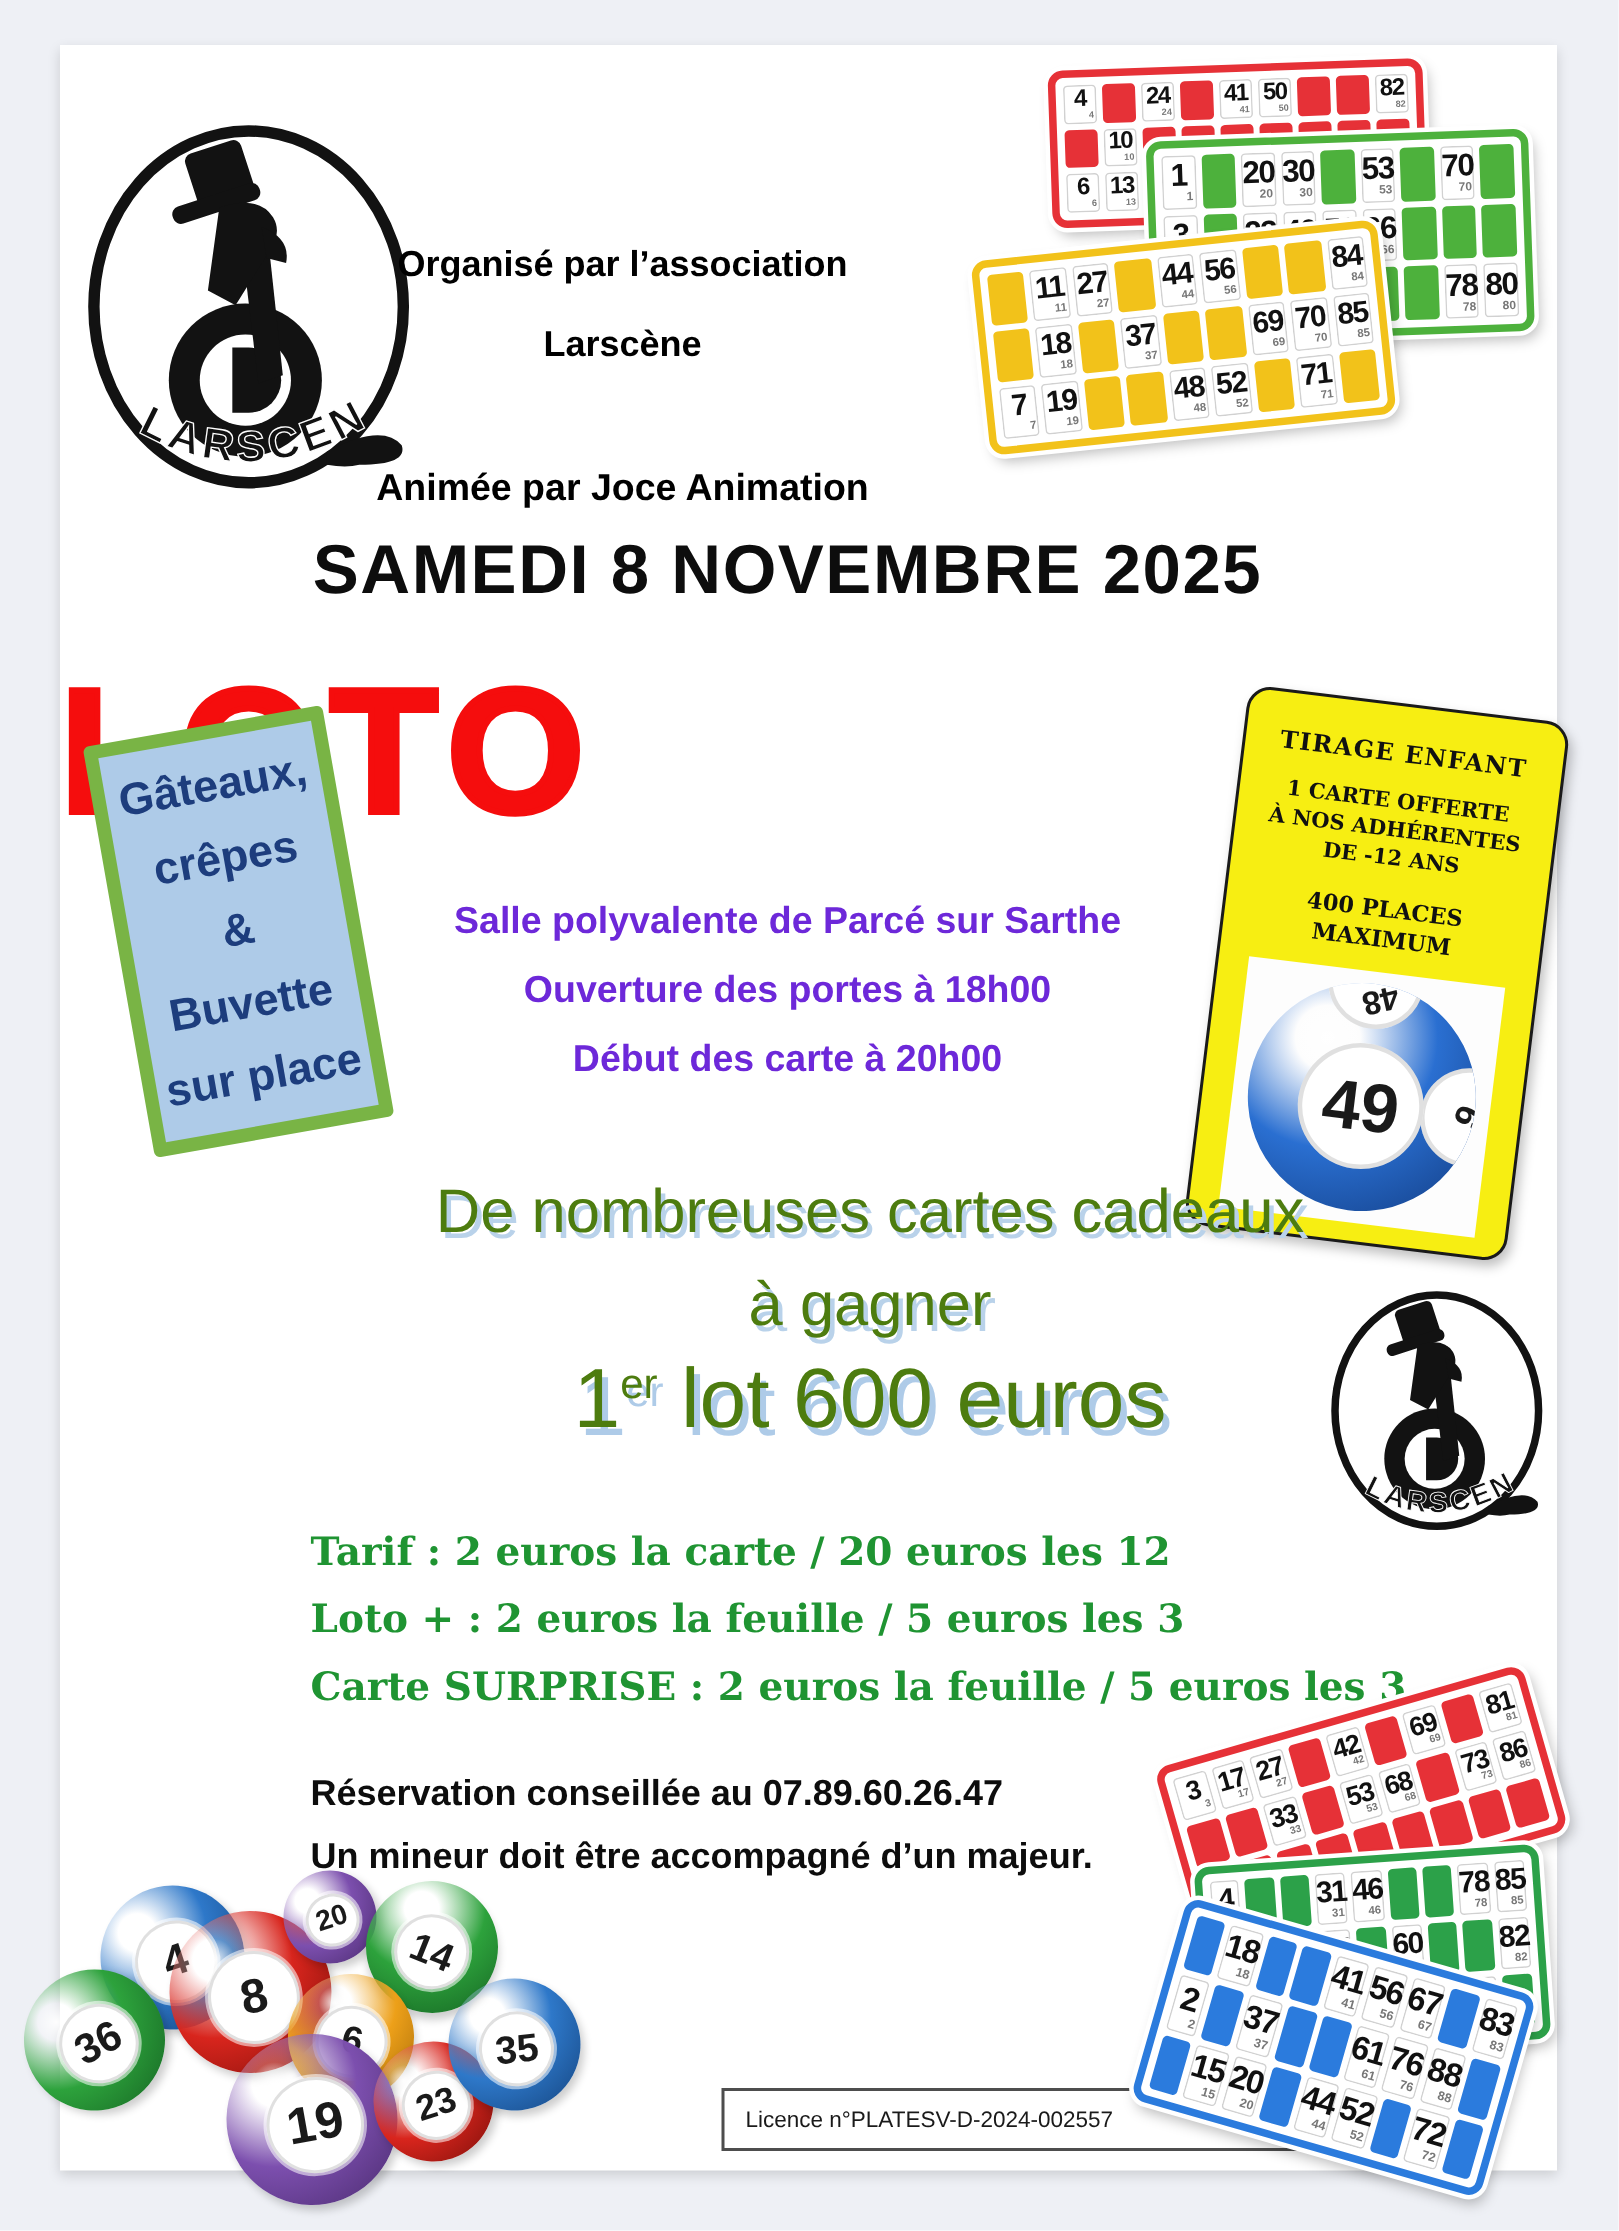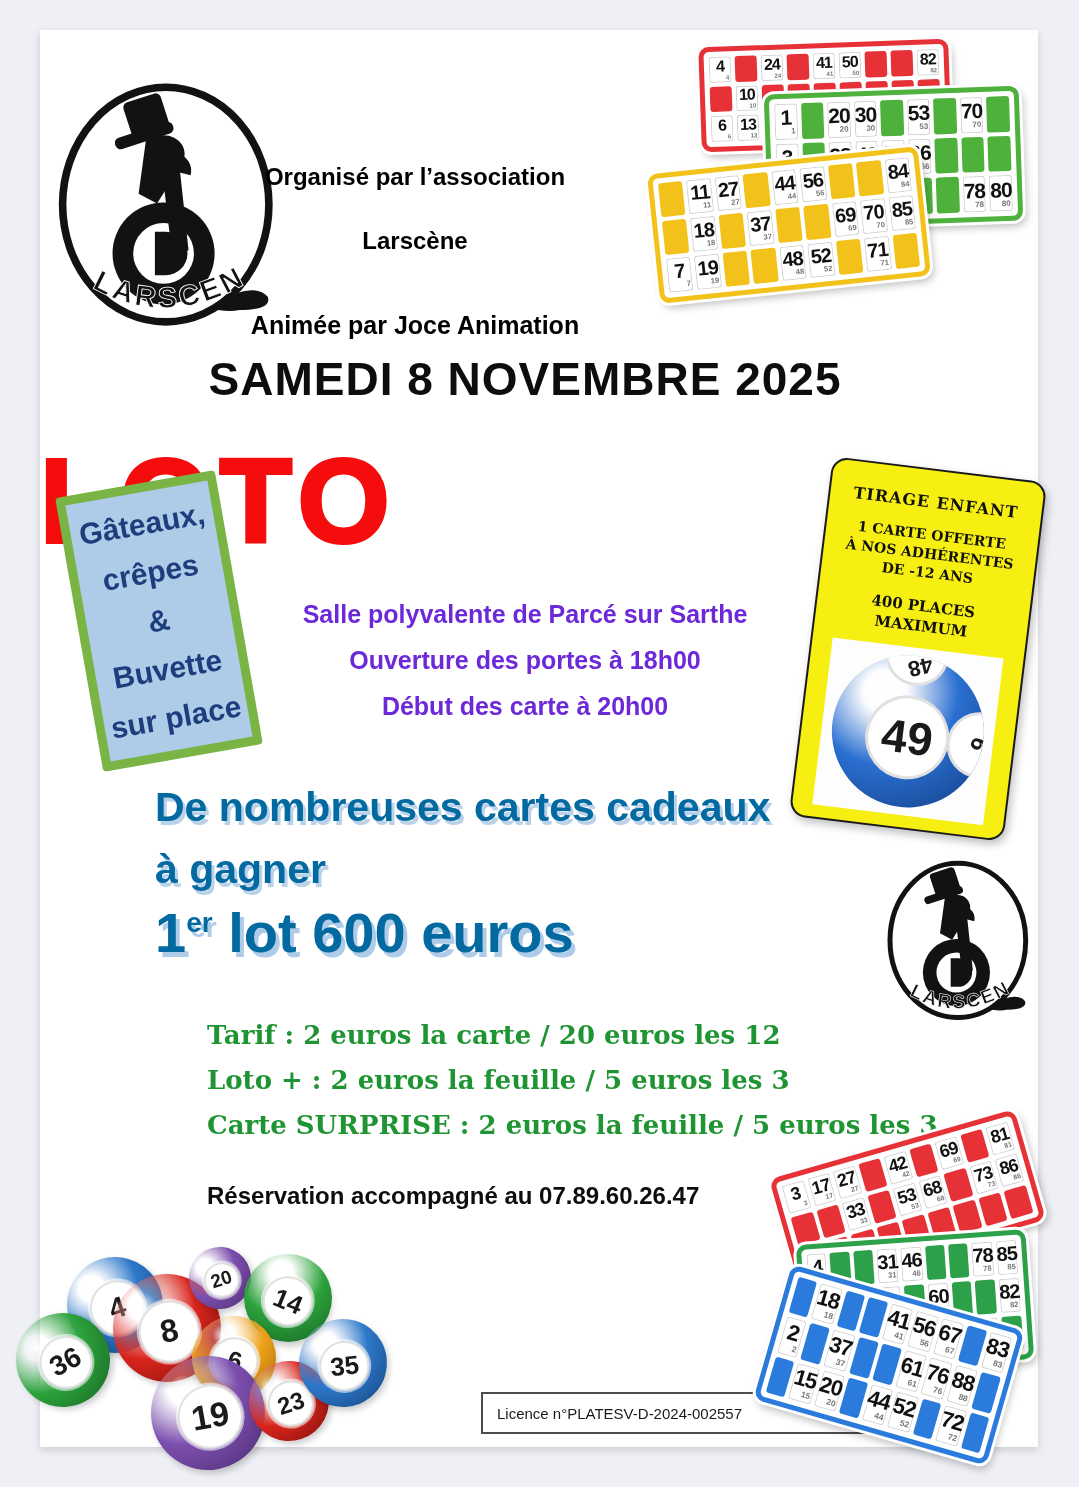--- a/index.html
+++ b/index.html
@@ -14,21 +14,21 @@
   }
   
   .logo{position:absolute;}
   .logo svg{width:100%;height:100%;}
   .logo-main{left:15px;top:48px;width:228px;height:264px;}
   .logo-small{left:845px;top:826px;width:150px;height:176px;}
   
   .org-line{position:absolute;left:170px;width:410px;text-align:center;
     font-weight:bold;color:#000000;font-size:24px;}
   .org1{top:133px;}
-  .org2{top:186px;margin-top:11px;}
+  .org2{top:186px;}
   .org3{top:281px;font-size:25px;}
   .date-line{position:absolute;left:0;top:322px;width:970px;text-align:center;
     font-weight:bold;color:#0d0d0d;font-size:46px;letter-spacing:1px;}
   
   .loto{position:absolute;left:0;top:412px;width:990px;text-align:left;
     color:#f50d0d;font-weight:bold;font-size:118px;line-height:1;
     letter-spacing:8px;-webkit-text-stroke:4px #f50d0d;}
   
   .venue-block{position:absolute;left:140px;top:570px;width:690px;text-align:center;
     font-weight:bold;color:#6d28d9;font-size:25px;}
@@ -55,22 +55,22 @@
     background:radial-gradient(circle at 32% 26%,rgba(255,255,255,.9) 0,rgba(255,255,255,.2) 14%,#2a6fd1 48%,#123c82 100%);
     overflow:hidden;}
   .t-disc{position:absolute;background:#fff;border-radius:50%;
     display:flex;align-items:center;justify-content:center;
     font-family:"Liberation Sans",sans-serif;font-weight:bold;color:#1a1a1a;
     box-shadow:inset 0 0 0 3px rgba(0,0,0,.12);}
   .t-disc.main{left:34px;top:40px;width:84px;height:84px;font-size:46px;}
   .t-disc.top{left:44px;top:-34px;width:64px;height:64px;font-size:22px;transform:rotate(160deg);align-items:flex-start;padding-top:6px;box-sizing:border-box;}
   .t-disc.side{right:-30px;top:48px;width:66px;height:66px;font-size:24px;transform:rotate(-70deg);}
   
-  .promo{position:absolute;left:115px;top:753px;width:850px;
-    color:#0369a1;font-weight:bold;}
+  .promo{position:absolute;left:115px;top:753px;width:850px;text-align:center;
+    color:#4d7c0f;font-weight:normal;}
   .promo .p1{font-size:41px;line-height:48px;margin-bottom:14px;
     text-shadow:3px 4px 0 #b9d2ea;}
   .promo .p2{font-size:41px;line-height:48px;
     text-shadow:3px 4px 0 #b9d2ea;}
   .promo .p3{font-size:56px;line-height:60px;text-shadow:4px 5px 0 #aecbe8;}
   .promo sup{font-size:.5em;}
   
   .pricing{position:absolute;left:167px;top:983px;
     font-family:"DejaVu Serif",serif;font-weight:bold;color:#1f9432;
     font-size:26px;line-height:45px;white-space:nowrap;}
@@ -406,21 +406,22 @@
         <use href="#larscene-logo"></use>
       </svg>
   </div>
 
   <div class="pricing">
     <div>Tarif : 2 euros la carte / 20 euros les 12</div>
     <div>Loto + : 2 euros la feuille / 5 euros les 3</div>
     <div>Carte SURPRISE : 2 euros la feuille / 5 euros les 3</div>
   </div>
 
-  <div class="note note1">Réservation accompagné au 07.89.60.26.47</div>
+  <div class="note note1">Réservation conseillée au 07.89.60.26.47</div>
+  <div class="note note2">Un mineur doit être accompagné d’un majeur.</div>
 
   <div class="licence">
     <span>Licence n°PLATESV-D-2024-002557</span>
   </div>
 
   <div class="balls-cluster">
       <div class="ball" style="left: 42px; top: 7px; width: 96px; height: 96px; --c: #2e78c9; --d: #14437d; transform: rotate(-18deg);">
         <div class="disc" style="font-size: 29px;">4</div>
       </div>
       <div class="ball" style="left: 88px; top: 24px; width: 108px; height: 108px; --c: #d8251d; --d: #7c0f0a; transform: rotate(-12deg);">

